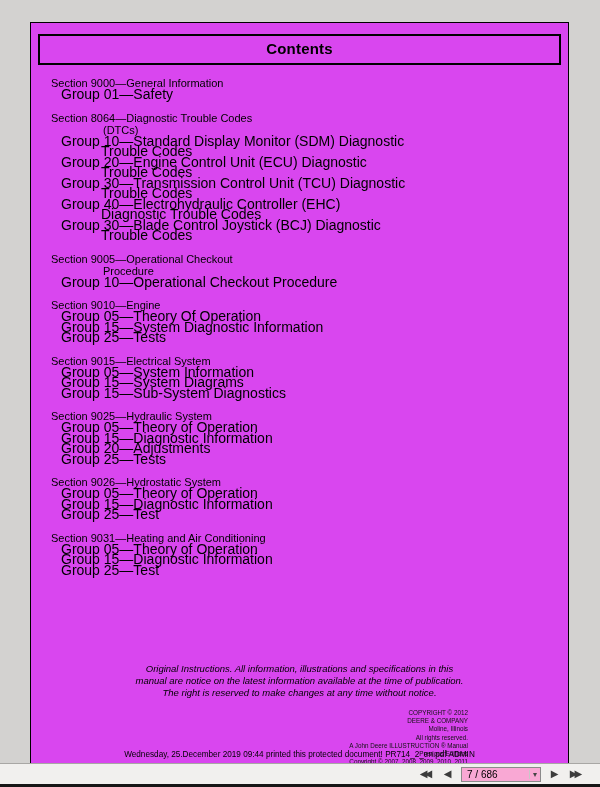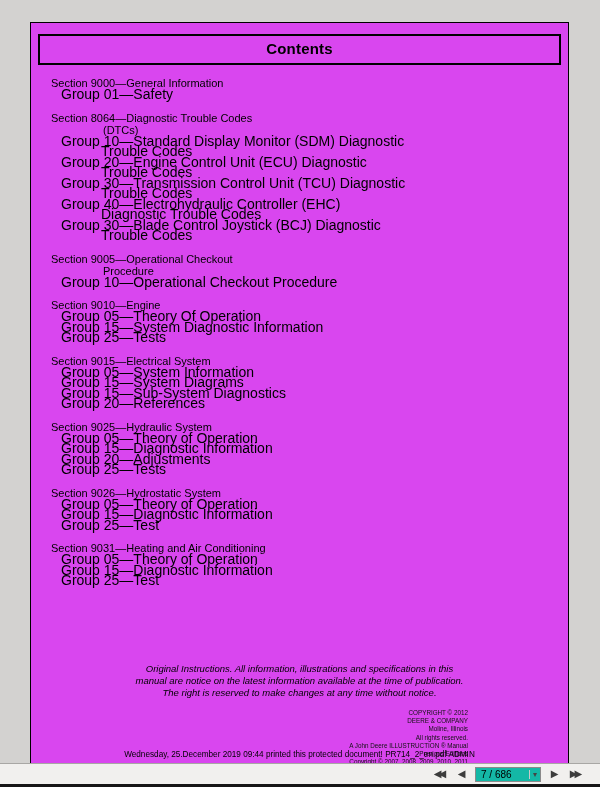--- a/index.html
+++ b/index.html
@@ -67,21 +67,21 @@
     background:#f1f0ee;border-top:1px solid #a8a7a4;
     display:flex;align-items:center;justify-content:flex-end;
     gap:7px;padding-right:16px;box-sizing:border-box;
   }
   .nav-btn{
     font-size:10px;color:#3c3c3c;line-height:1;
     min-width:13px;text-align:center;cursor:default;user-select:none;
   }
   .nav-btn.dbl{letter-spacing:-3px;padding-right:3px;}
   .page-field{
-    width:66px;height:15px;background:#14b8a6;border:1px solid #8a8a8a;
+    width:80px;height:15px;background:#f9a8d4;border:1px solid #8a8a8a;
     display:flex;align-items:center;justify-content:space-between;
     font-size:10px;padding:0 3px 0 5px;box-sizing:border-box;text-align:center;
   }
   .page-field .caret{font-size:8px;color:#444;border-left:1px solid #c8c8c8;padding-left:3px;}
   .bottom-strip{
     position:absolute;left:0;right:0;bottom:0;height:3px;background:#161616;
   }
 </style>
 </head>
 <body>
@@ -120,21 +120,20 @@
           <div class="sec-title">Section 9010—Engine</div>
           <div class="group-line">Group 05—Theory Of Operation</div>
           <div class="group-line">Group 15—System Diagnostic Information</div>
           <div class="group-line">Group 25—Tests</div>
         </div>
         <div class="section">
           <div class="sec-title">Section 9015—Electrical System</div>
           <div class="group-line">Group 05—System Information</div>
           <div class="group-line">Group 15—System Diagrams</div>
           <div class="group-line">Group 15—Sub-System Diagnostics</div>
-          <div class="group-line">Group 20—References</div>
         </div>
         <div class="section">
           <div class="sec-title">Section 9025—Hydraulic System</div>
           <div class="group-line">Group 05—Theory of Operation</div>
           <div class="group-line">Group 15—Diagnostic Information</div>
           <div class="group-line">Group 20—Adjustments</div>
           <div class="group-line">Group 25—Tests</div>
         </div>
         <div class="section">
           <div class="sec-title">Section 9026—Hydrostatic System</div>

